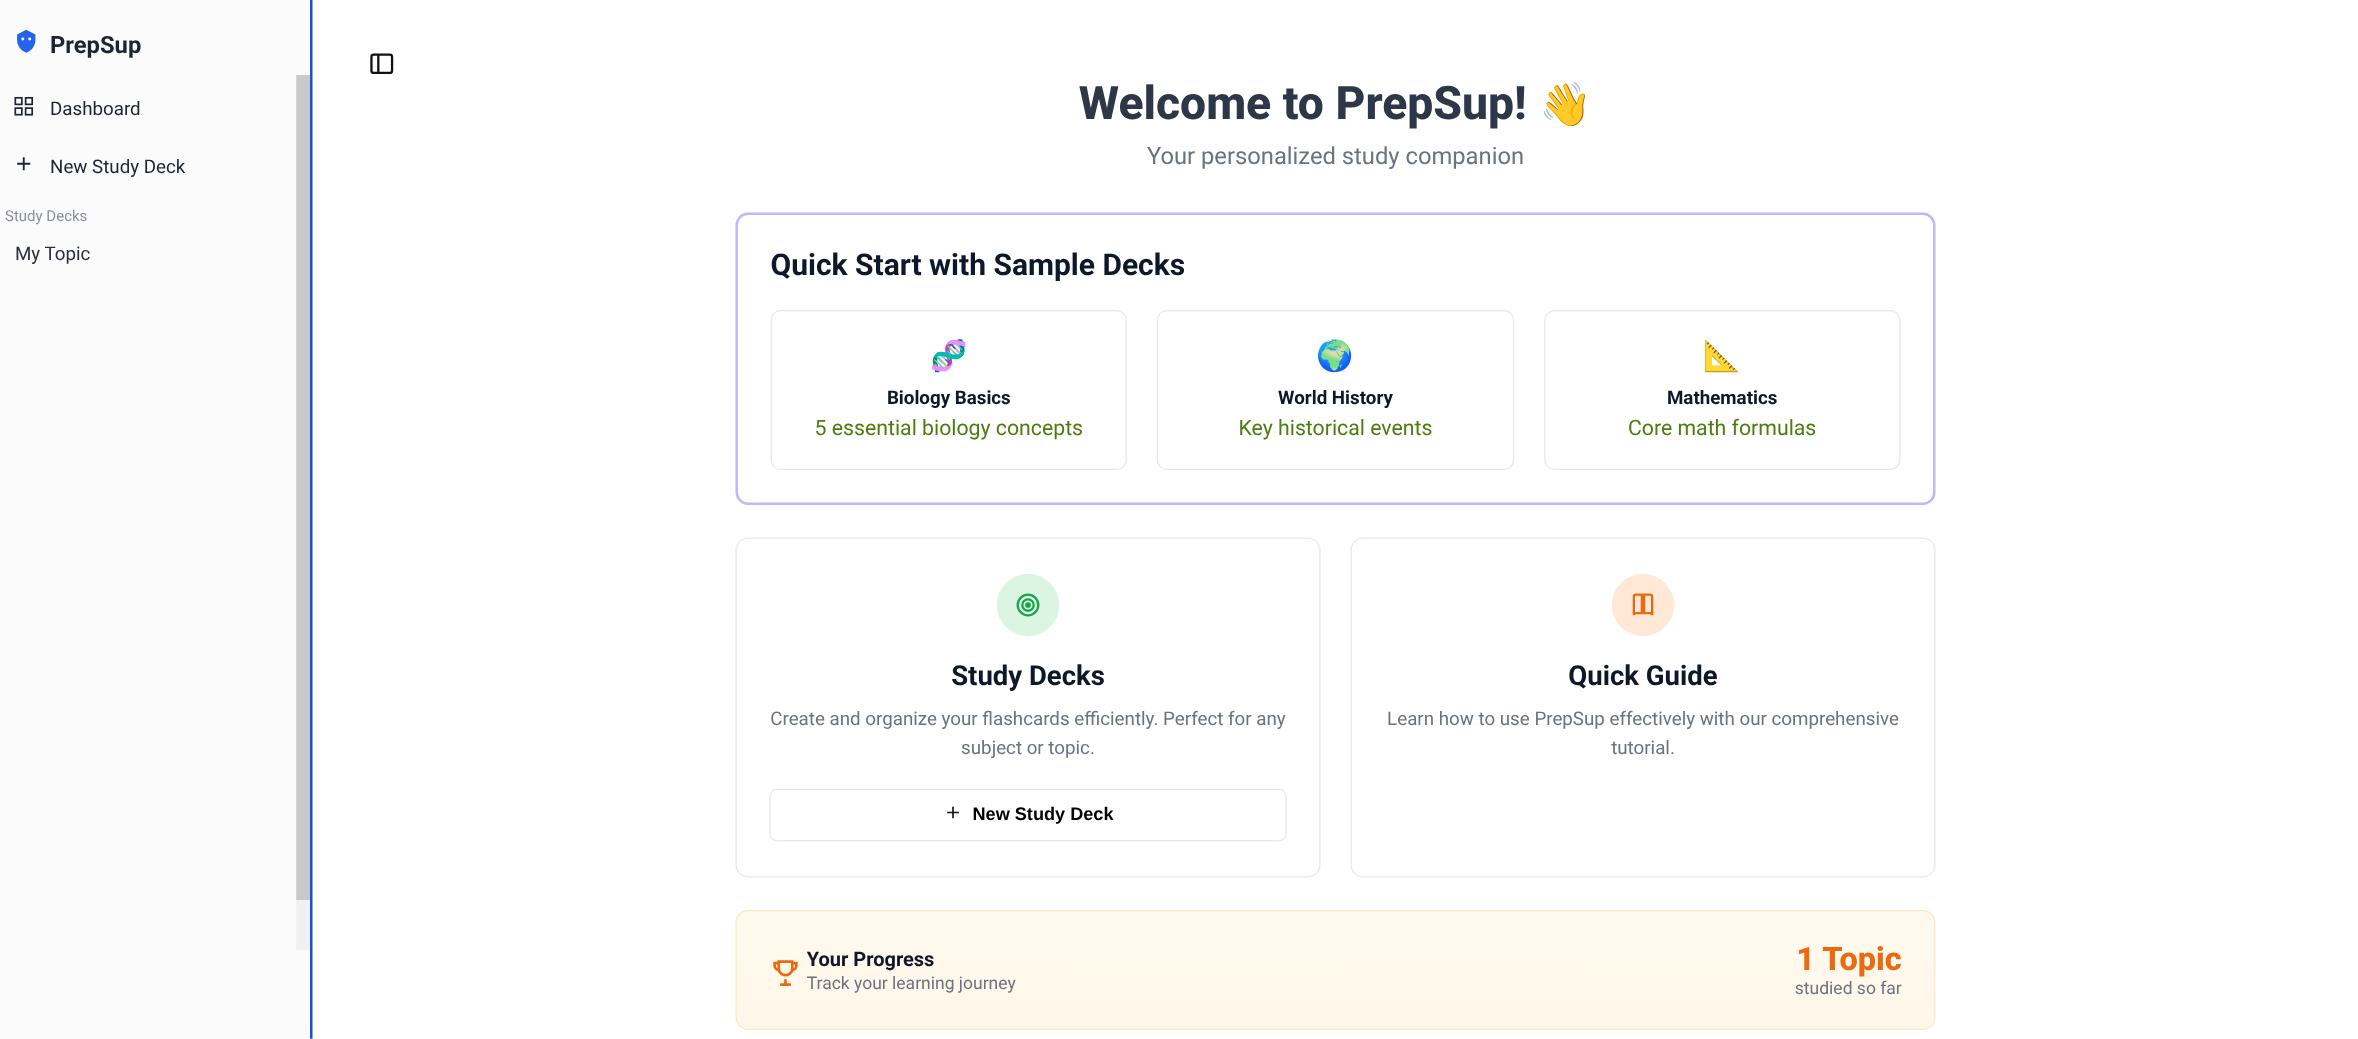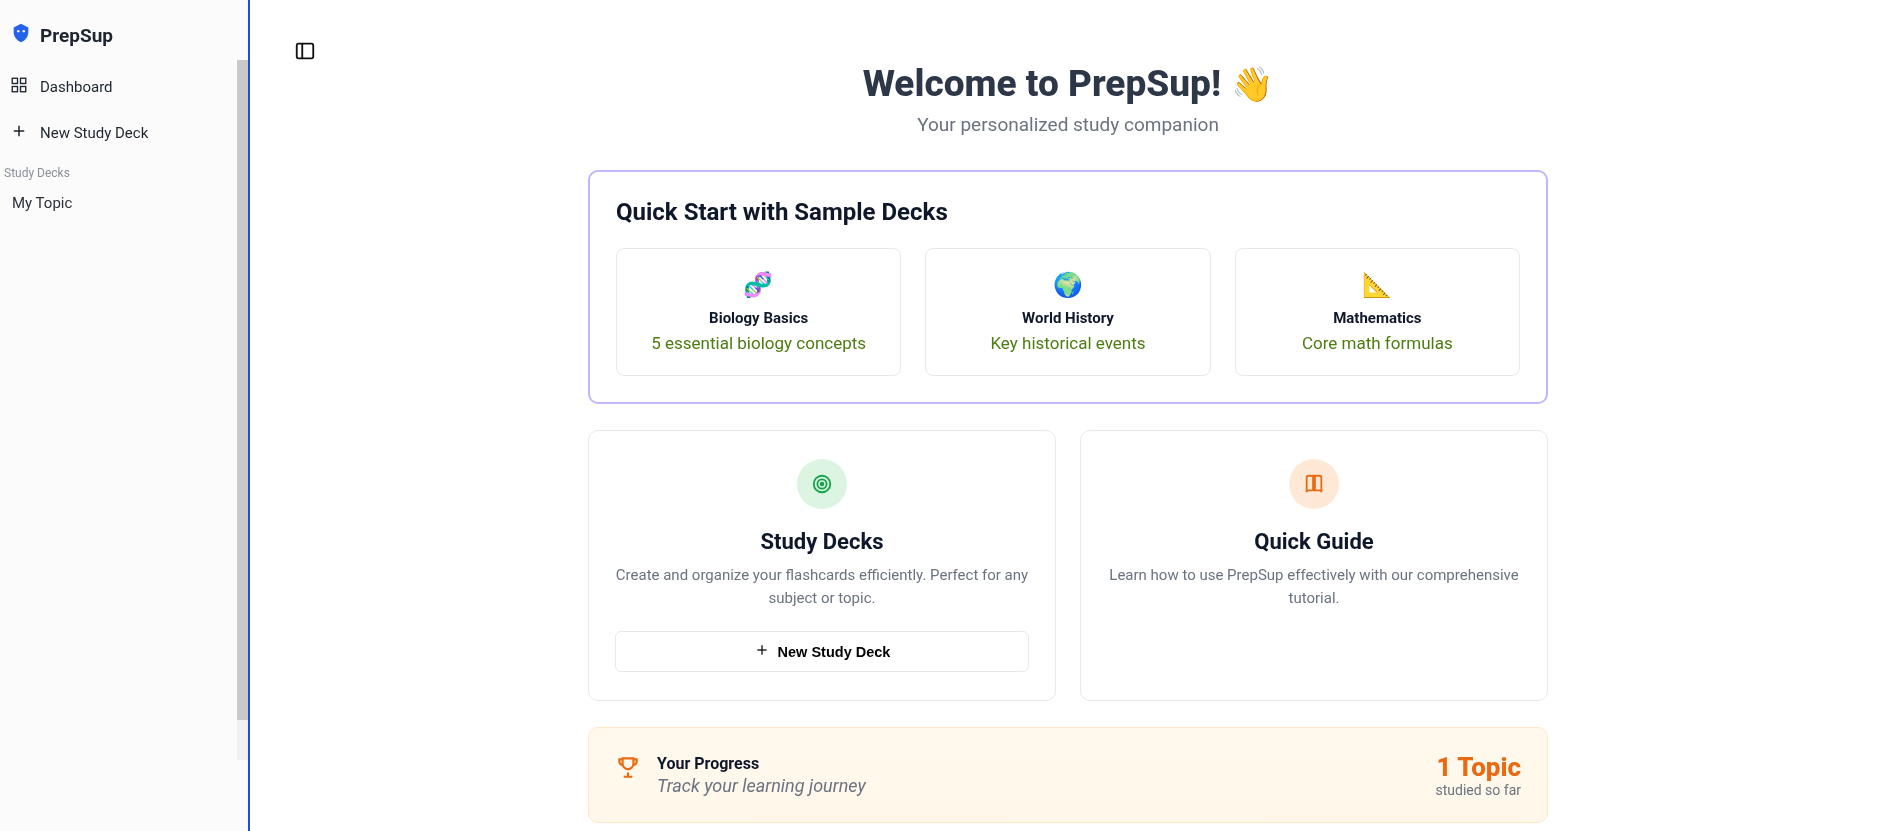--- a/index.html
+++ b/index.html
@@ -157,24 +157,24 @@
 
   .progress-card {
     border: 1px solid #fde7c4;
     background: linear-gradient(#fff9ed,#fff7ea);
     border-radius: 10px;
     padding: 24px 26px;
     display: flex;
     align-items: center;
     justify-content: space-between;
   }
-  .progress-left { display: flex; gap: 16px; align-items: flex-start; }
+  .progress-left { display: flex; gap: 4px; align-items: flex-end; }
   .progress-left svg { width: 26px; height: 26px; }
   .progress-title { font-weight: 700; font-size: 16px; margin-bottom: 2px;}
-  .progress-sub { color: #6b7280; font-size: 18px; font-style: italic; }
+  .progress-sub { color: #6b7280; font-size: 14px; }
   .progress-right { text-align: right; }
   .progress-count { color: #ea6a12; font-size: 26px; font-weight: 800; }
   .progress-so-far { color: #6b7280; font-size: 14px; }
 
 </style>
 </head>
 <body>
 
 <aside class="sidebar">
   <div class="brand">

